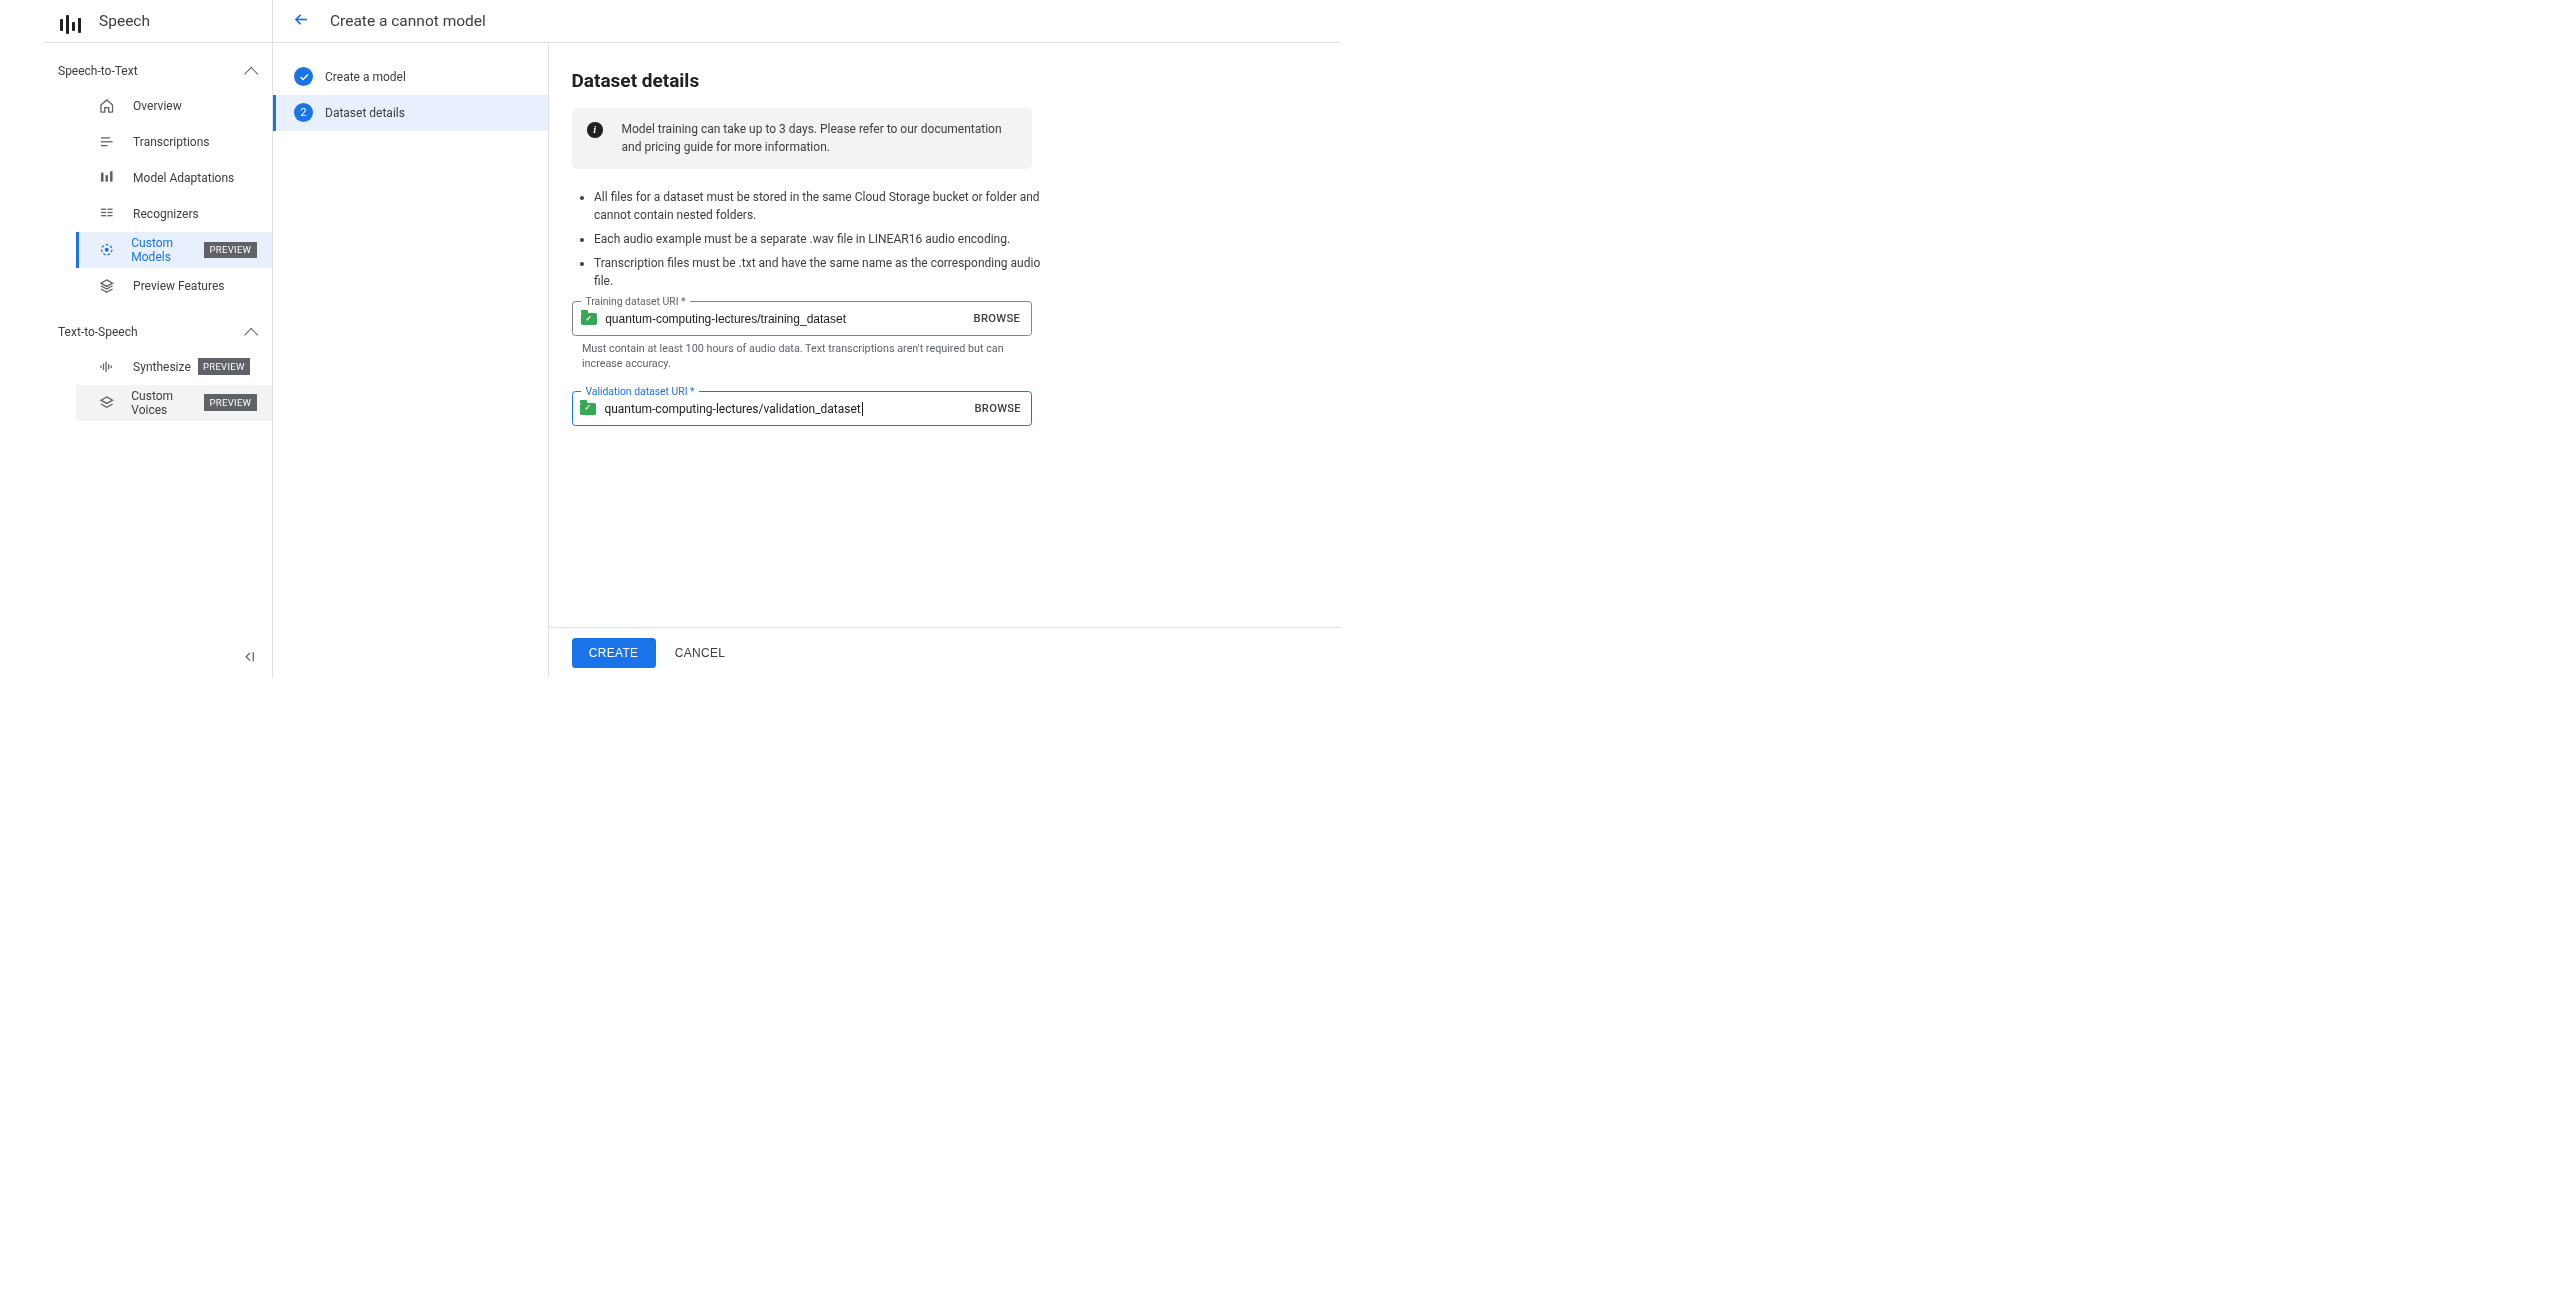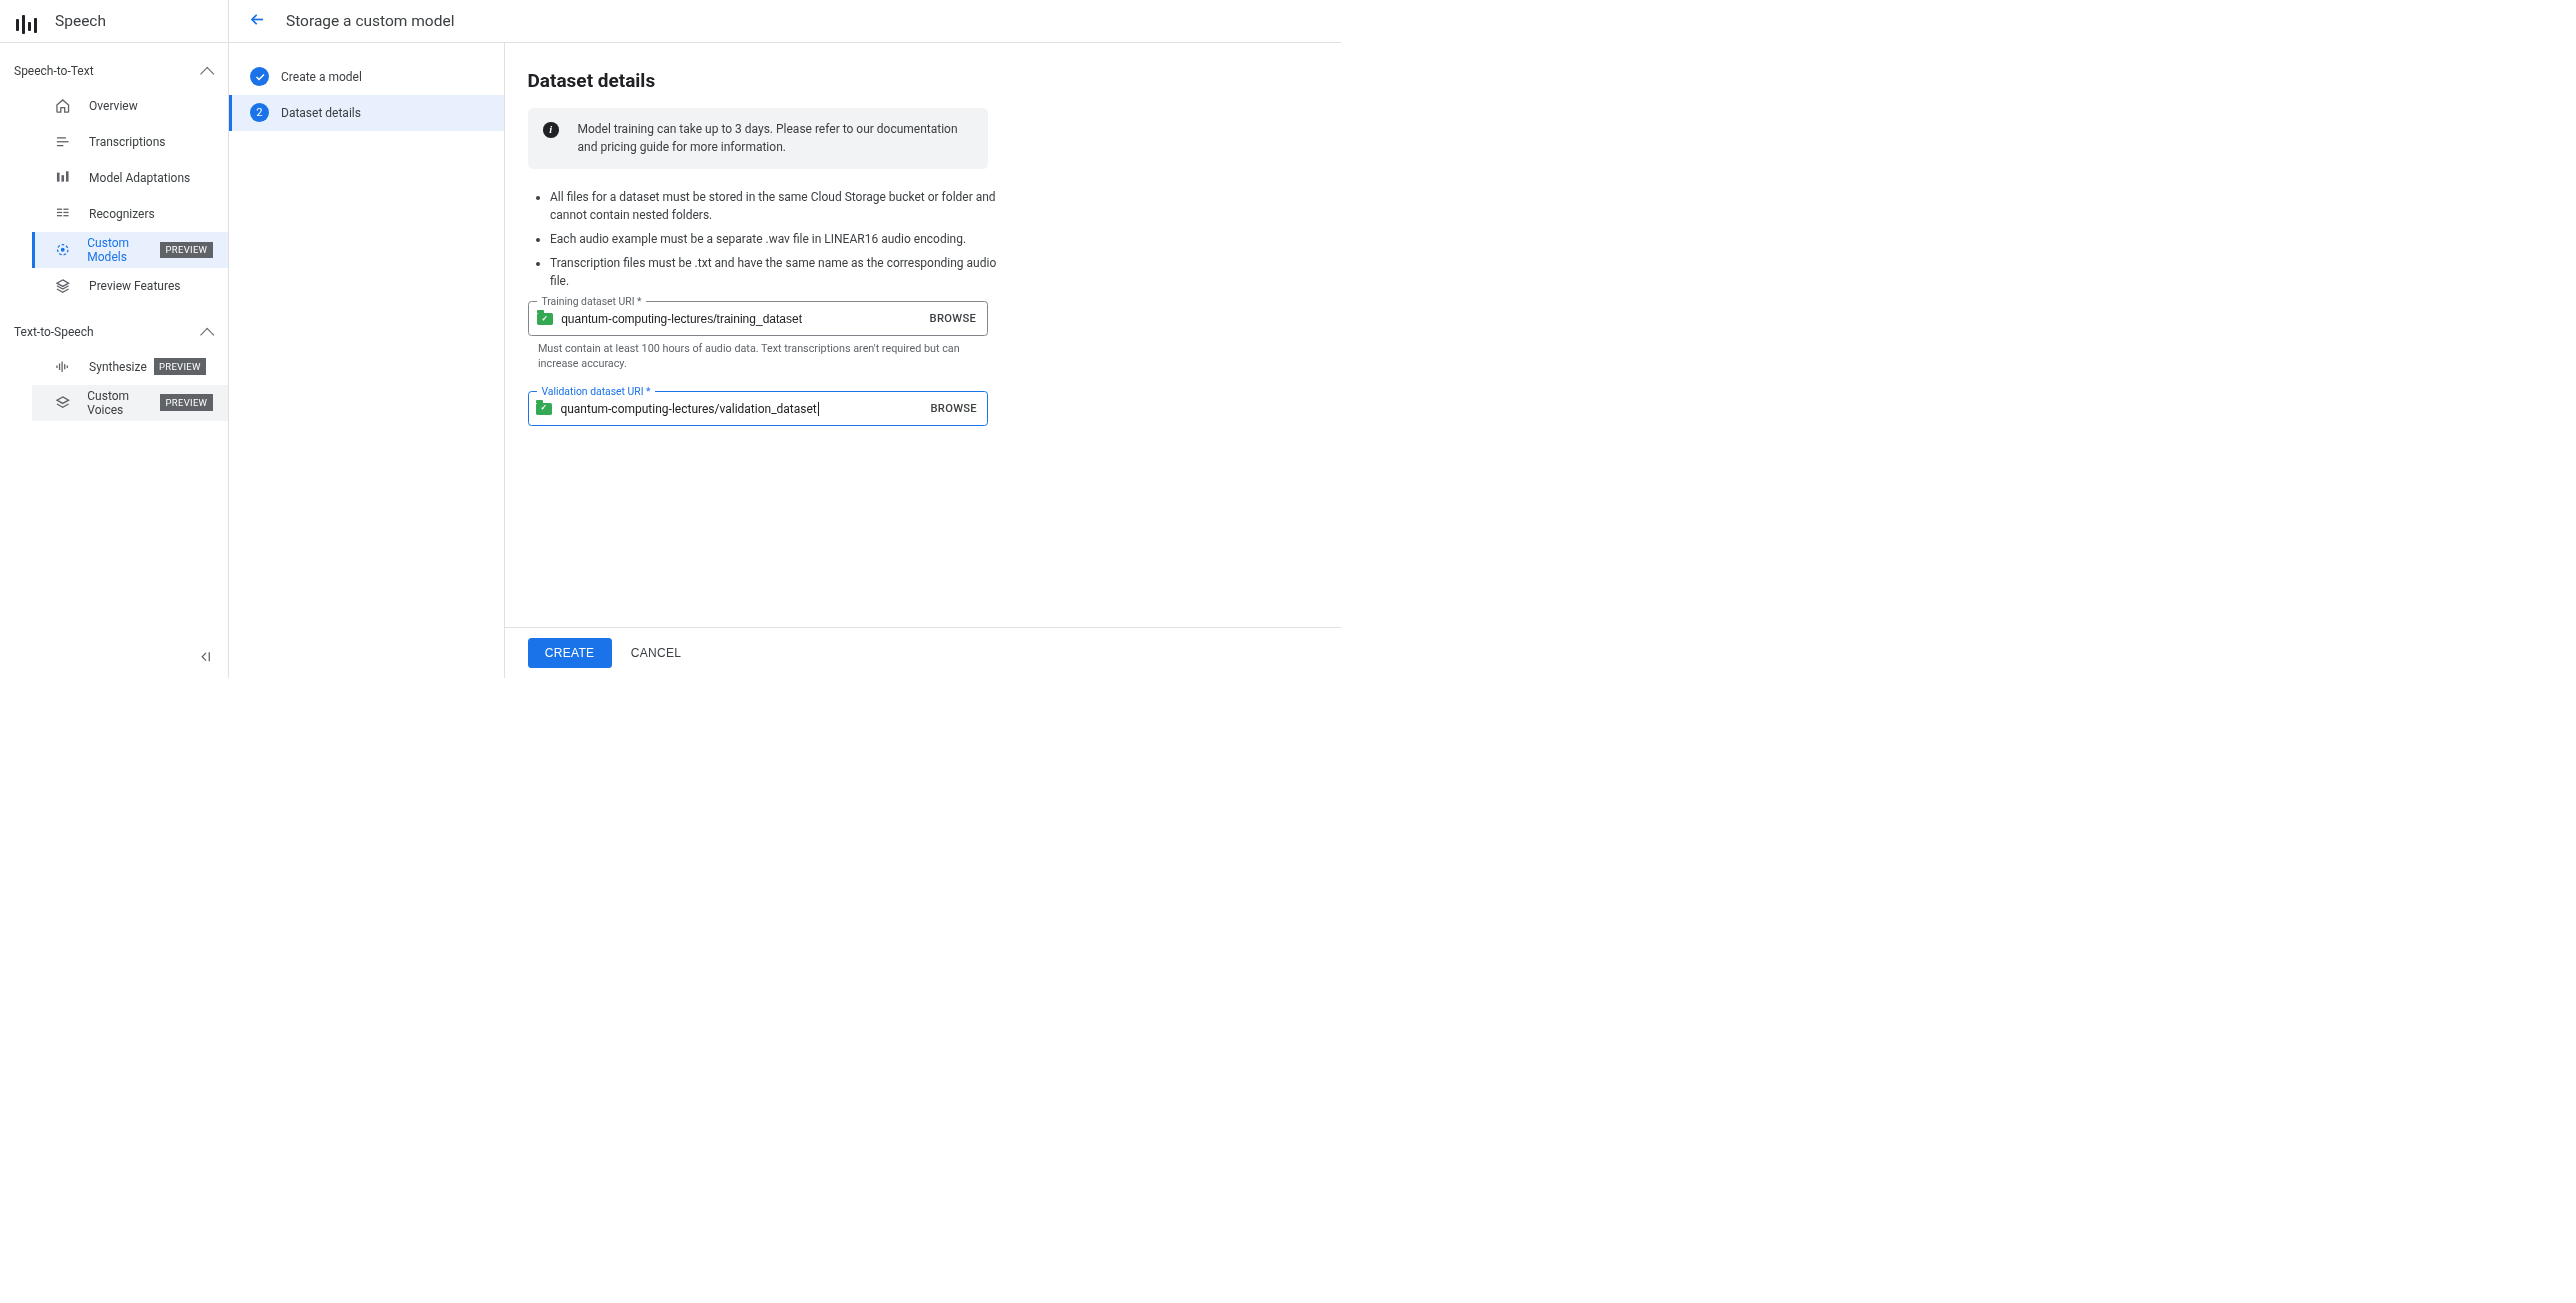--- a/index.html
+++ b/index.html
@@ -9,20 +9,21 @@
     color: #202124;
     background: #fff;
     width: 1341px;
     height: 678px;
     overflow: hidden;
   }
   .app {
     display: flex;
     width: 100%;
     height: 100%;
+    padding-left: 44px;
   }
   
   .sidebar {
     width: 229px;
     border-right: 0.9px solid #e0e0e0;
     display: flex;
     flex-direction: column;
     position: relative;
   }
   .sidebar-header {
@@ -491,21 +492,21 @@
   </aside>
 
   <div class="main">
     <div class="main-header">
       <span class="back-arrow">
         <svg viewBox="0 0 24 24" fill="none" stroke="currentColor" stroke-width="2.2">
             <path d="M19 12H5"></path>
             <path d="M11 18l-6-6 6-6"></path>
           </svg>
       </span>
-      <span class="main-title">Storage a custom model</span>
+      <span class="main-title">Create a cannot model</span>
     </div>
 
     <div class="main-body">
 
       <div class="stepper-col">
         <div class="step">
           <span class="step-badge">
             <svg viewBox="0 0 24 24" fill="none" stroke="#fff" stroke-width="3">
                 <path d="M5 12l5 5L20 7"></path>
               </svg>

